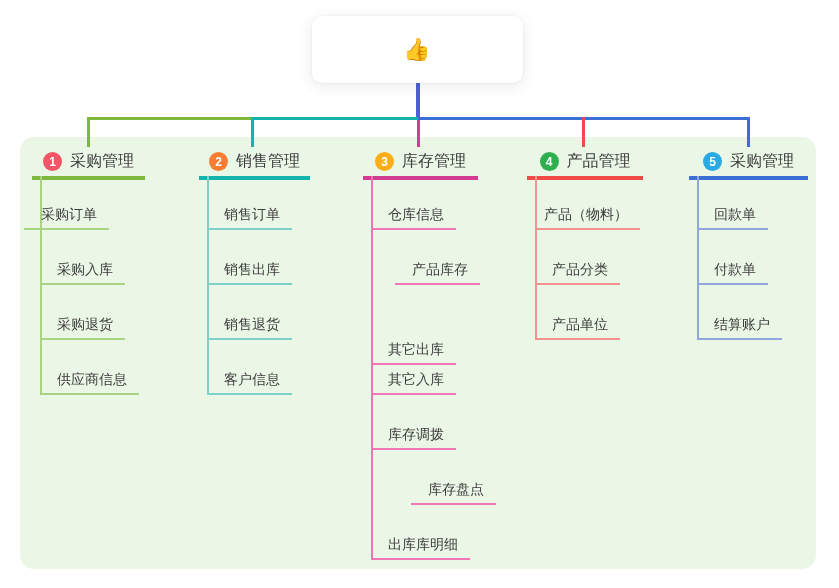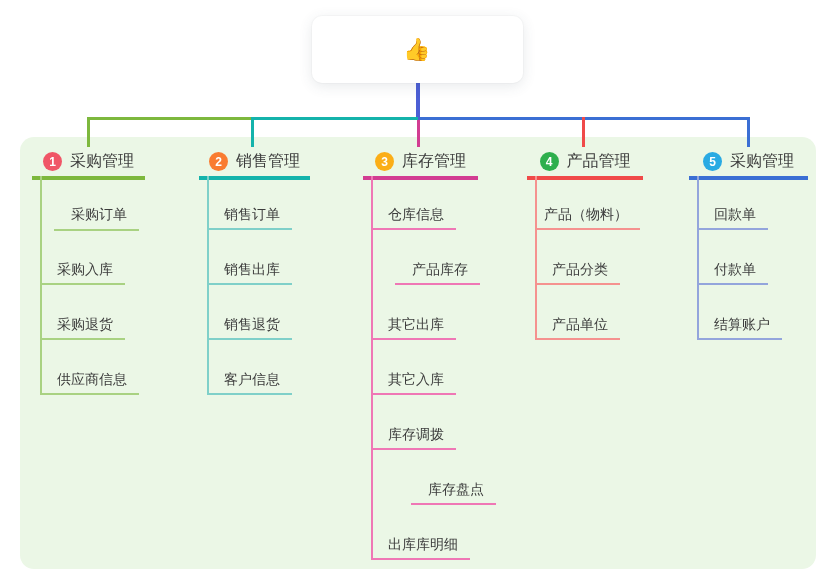--- a/index.html
+++ b/index.html
@@ -99,41 +99,41 @@
     </div>
   <div class="root-card">
     <span class="emoji">👍</span>
   </div>
   <div id="branches">
       <div class="branch-header" style="left: 32px; width: 113px; border-bottom: 4px solid rgb(125, 184, 61);">
         <span class="badge" style="background: rgb(240, 86, 103);">1</span>
         <span>采购管理</span>
       </div>
       <div class="vline" style="left: 40px; top: 176px; width: 2px; height: 219px; background: rgb(169, 210, 130);"></div>
-      <div class="child-row" style="left: 54px; top: 205px; font-family: Liberation Serif, serif;"><span style="border-bottom-color: rgb(169, 210, 130);">采购订单</span></div>
+      <div class="child-row" style="left: 24px; top: 205px;"><span style="border-bottom-color: rgb(169, 210, 130);">采购订单</span></div>
       <div class="child-row" style="left: 40px; top: 260px;"><span style="border-bottom-color: rgb(169, 210, 130);">采购入库</span></div>
       <div class="child-row" style="left: 40px; top: 315px;"><span style="border-bottom-color: rgb(169, 210, 130);">采购退货</span></div>
       <div class="child-row" style="left: 40px; top: 370px;"><span style="border-bottom-color: rgb(169, 210, 130);">供应商信息</span></div>
       <div class="branch-header" style="left: 199px; width: 111px; border-bottom: 4px solid rgb(20, 179, 171);">
         <span class="badge" style="background: rgb(249, 124, 49);">2</span>
         <span>销售管理</span>
       </div>
       <div class="vline" style="left: 207px; top: 176px; width: 2px; height: 219px; background: rgb(127, 208, 201);"></div>
       <div class="child-row" style="left: 207px; top: 205px;"><span style="border-bottom-color: rgb(127, 208, 201);">销售订单</span></div>
       <div class="child-row" style="left: 207px; top: 260px;"><span style="border-bottom-color: rgb(127, 208, 201);">销售出库</span></div>
       <div class="child-row" style="left: 207px; top: 315px;"><span style="border-bottom-color: rgb(127, 208, 201);">销售退货</span></div>
       <div class="child-row" style="left: 207px; top: 370px;"><span style="border-bottom-color: rgb(127, 208, 201);">客户信息</span></div>
       <div class="branch-header" style="left: 363px; width: 115px; border-bottom: 4px solid rgb(210, 61, 146);">
         <span class="badge" style="background: rgb(251, 174, 23);">3</span>
         <span>库存管理</span>
       </div>
       <div class="vline" style="left: 371px; top: 176px; width: 2px; height: 384px; background: rgb(239, 119, 181);"></div>
       <div class="child-row" style="left: 371px; top: 205px;"><span style="border-bottom-color: rgb(239, 119, 181);">仓库信息</span></div>
       <div class="child-row" style="left: 371px; top: 260px;"><span style="border-bottom-color: rgb(239, 119, 181); margin-left: 24px;">产品库存</span></div>
-      <div class="child-row" style="left: 371px; top: 315px;"><span style="border-bottom-color: rgb(239, 119, 181);">其它出库</span></div>
+      <div class="child-row" style="left: 371px; top: 315px;"><span style="border-bottom-color: rgb(239, 119, 181); margin-top: 25px;">其它出库</span></div>
       <div class="child-row" style="left: 371px; top: 370px;"><span style="border-bottom-color: rgb(239, 119, 181);">其它入库</span></div>
       <div class="child-row" style="left: 371px; top: 425px;"><span style="border-bottom-color: rgb(239, 119, 181);">库存调拨</span></div>
       <div class="child-row" style="left: 371px; top: 480px; padding-left: 40px;"><span style="border-bottom-color: rgb(239, 119, 181);">库存盘点</span></div>
       <div class="child-row" style="left: 371px; top: 535px;"><span style="border-bottom-color: rgb(239, 119, 181);">出库库明细</span></div>
       <div class="branch-header" style="left: 527px; width: 116px; border-bottom: 4px solid rgb(240, 74, 73);">
         <span class="badge" style="background: rgb(46, 175, 77);">4</span>
         <span>产品管理</span>
       </div>
       <div class="vline" style="left: 535px; top: 176px; width: 2px; height: 164px; background: rgb(245, 146, 143);"></div>
       <div class="child-row" style="left: 535px; top: 205px;"><span style="border-bottom-color: rgb(245, 146, 143); padding-left: 9px;">产品（物料）</span></div>

